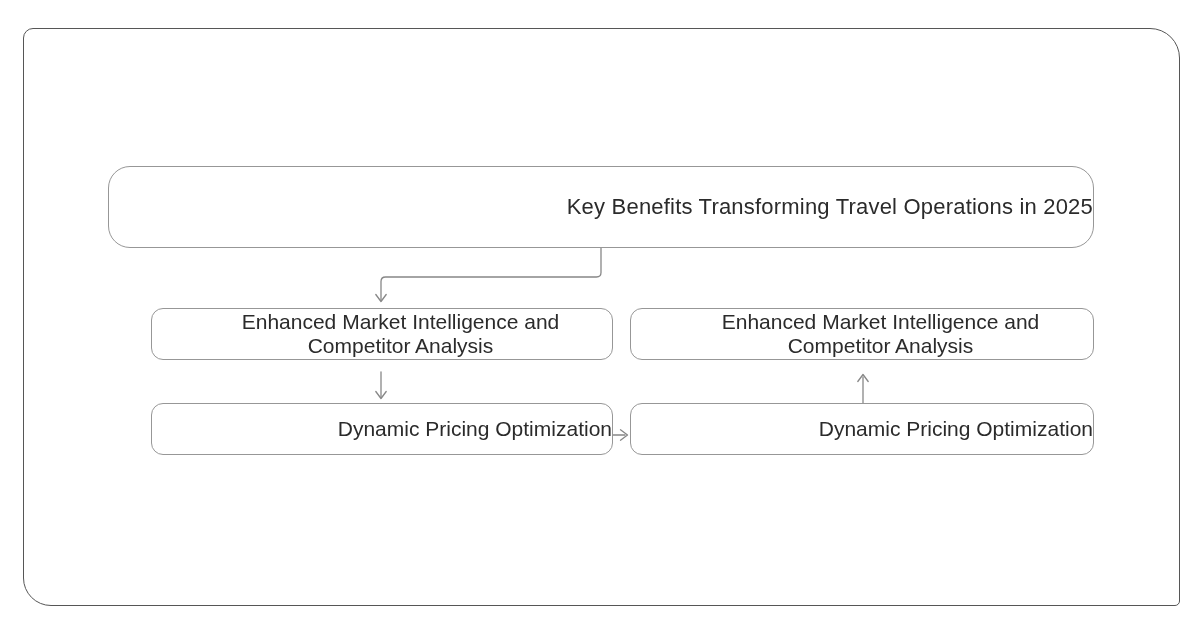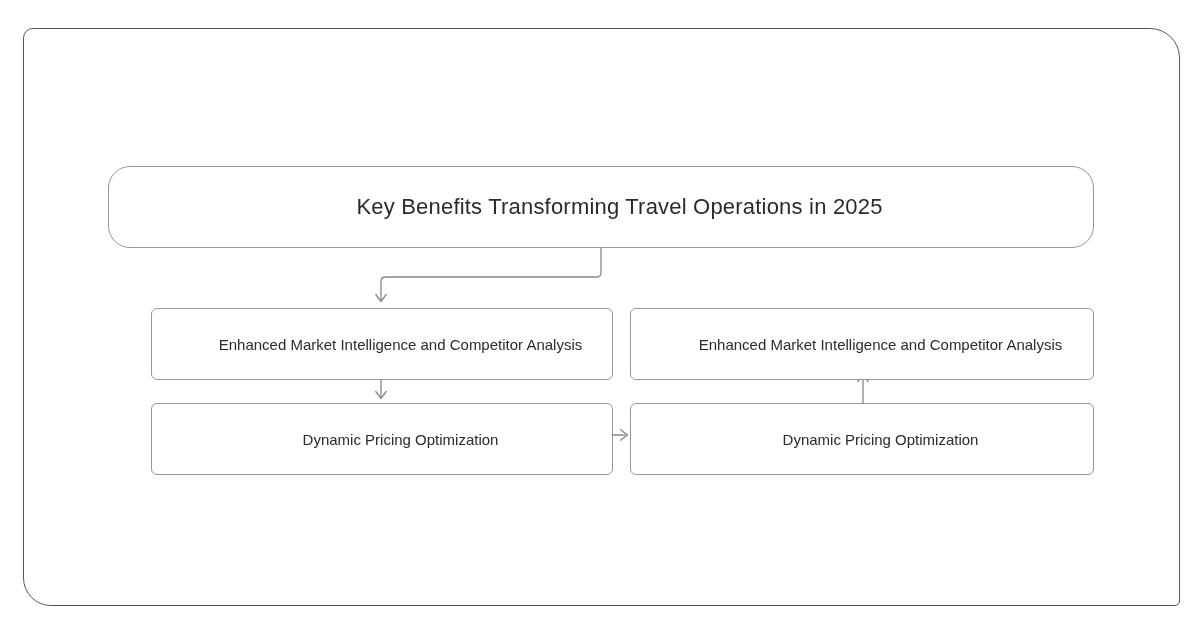--- a/index.html
+++ b/index.html
@@ -19,38 +19,38 @@
     left: 23px; top: 28px;
     width: 1157px; height: 578px;
     border: 1.5px solid #565656;
     border-radius: 10px 30px 5px 28px;
     background: #ffffff;
   }
   .node {
     position: absolute;
     display: flex;
     align-items: center;
-    justify-content: center;
+    justify-content: flex-end;
     text-align: center;
     background: #ffffff;
     border: 1px solid #979797;
     color: #2b2b2b;
     padding-left: 37px;
   }
   .node-title {
     left: 108px; top: 166px;
     width: 986px; height: 82px;
     border-radius: 22px;
     font-size: 22px;
     letter-spacing: 0.2px;
   }
   .node-small {
-    height: 72px;
-    border-radius: 6px;
-    font-size: 15px;
+    height: 52px;
+    border-radius: 12px;
+    font-size: 21px;
   }
   .node-r2-left  { left: 151px; top: 308px; width: 462px; }
   .node-r2-right { left: 630px; top: 308px; width: 464px; }
   .node-r3-left  { left: 151px; top: 403px; width: 462px; }
   .node-r3-right { left: 630px; top: 403px; width: 464px; }
   .edges-layer {
     position: absolute;
     left: 0; top: 0;
     width: 1202px; height: 634px;
     pointer-events: none;

